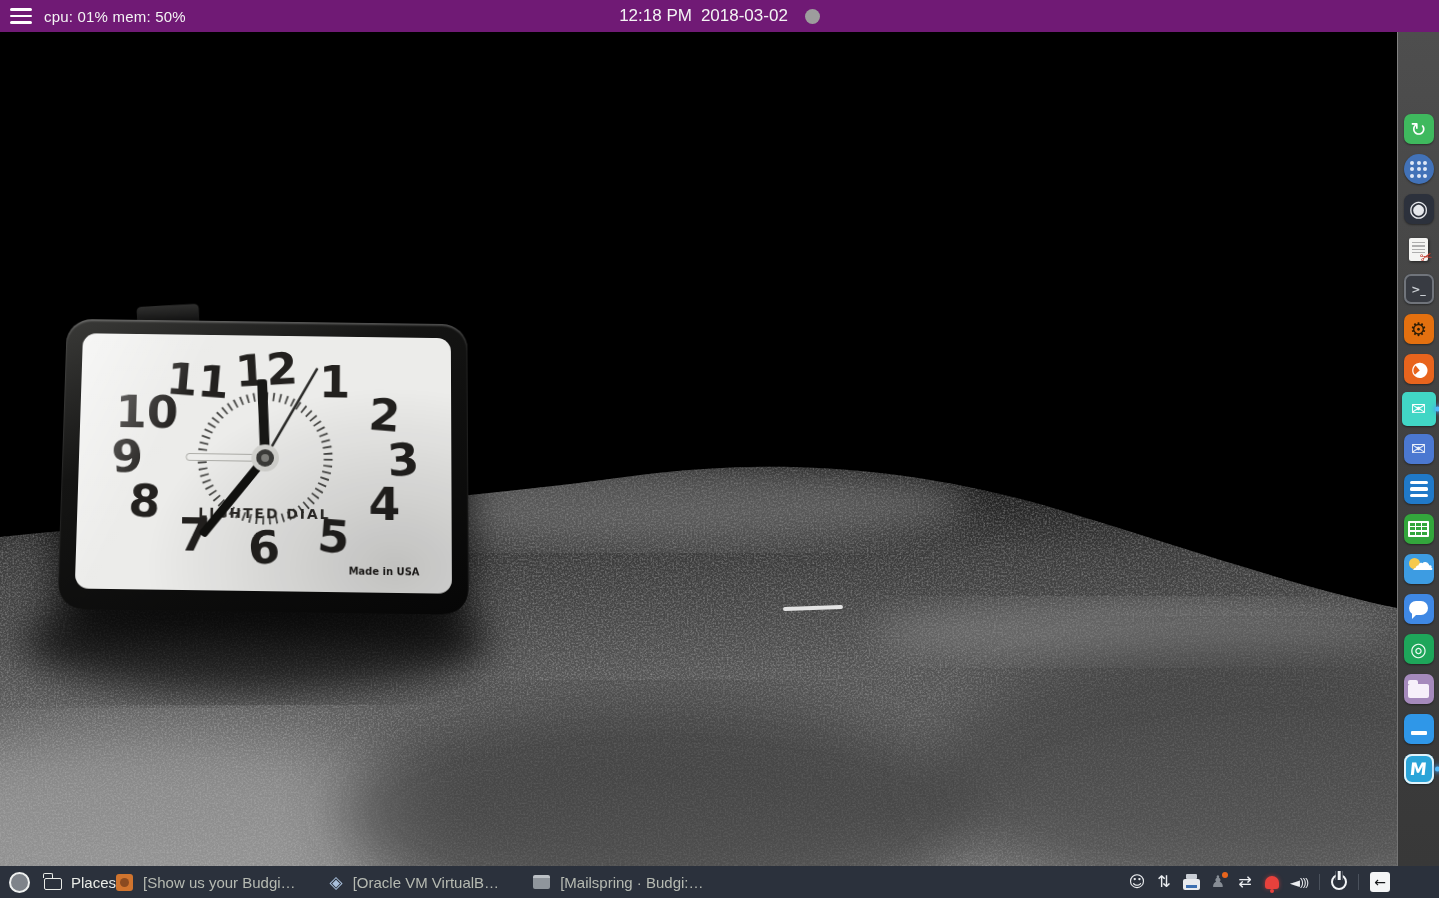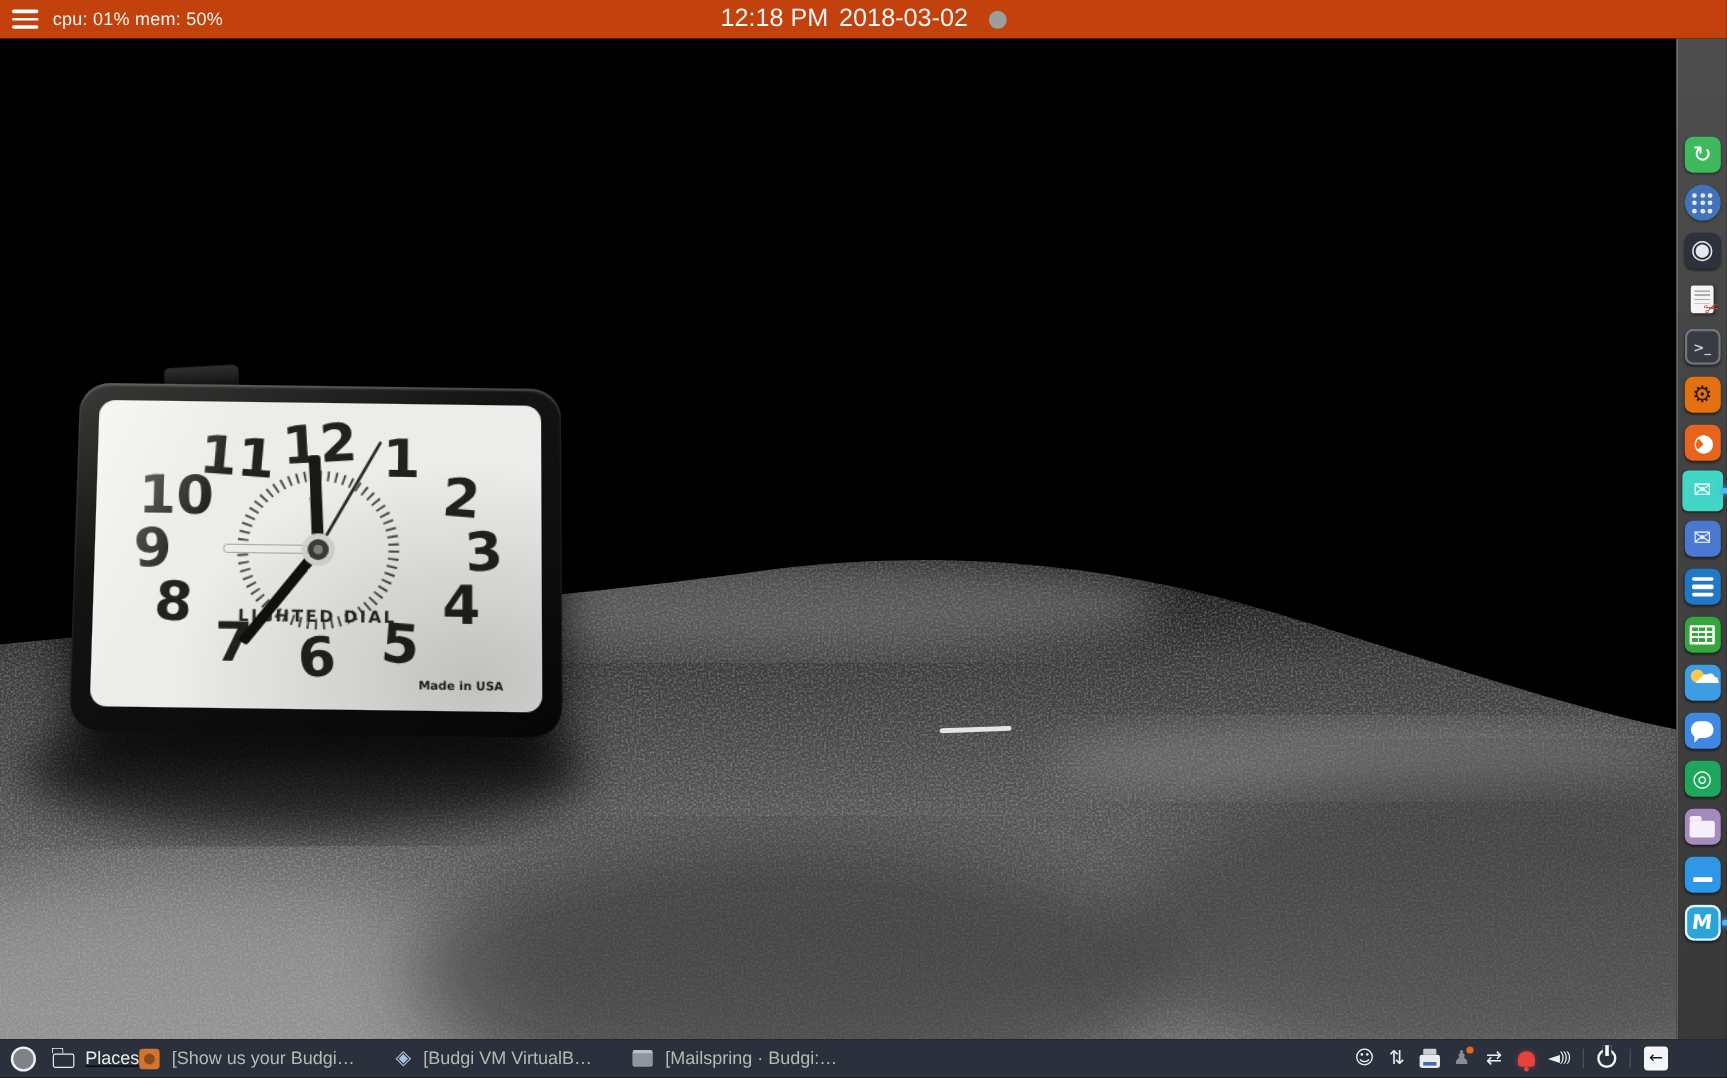--- a/index.html
+++ b/index.html
@@ -2,29 +2,29 @@
 <html><head>
 <meta charset="utf-8">
 <style>
   * { margin:0; padding:0; box-sizing:border-box; }
   html,body { width:1439px; height:898px; overflow:hidden; background:#000;
     font-family:"Liberation Sans","DejaVu Sans",sans-serif; }
   .glyph { font-family:"DejaVu Sans",sans-serif; line-height:1; }
 
   
   #topbar { position:absolute; top:0; left:0; width:1439px; height:32px;
-    background:#c2410c; display:flex; align-items:center; z-index:30; }
+    background:#701a75; display:flex; align-items:center; z-index:30; }
   #hamburger { width:22px; height:16px; margin-left:10px; display:flex; flex-direction:column;
     justify-content:space-between; cursor:pointer; }
   #hamburger i { display:block; height:2.6px; background:#fff; border-radius:2px; }
   #cpu-mem { color:#f4f4f4; font-size:15px; margin-left:12px; letter-spacing:.2px; }
   #topbar-center { position:absolute; left:0; right:0; top:0; height:32px;
     display:flex; align-items:center; justify-content:center; pointer-events:none; }
   #topbar-center > * { pointer-events:auto; }
-  #clock-widget { display:flex; align-items:center; gap:9px; color:#f4f4f4; font-size:21px; }
+  #clock-widget { display:flex; align-items:center; gap:9px; color:#f4f4f4; font-size:17px; }
   #status-dot { width:15px; height:15px; border-radius:50%; background:#9d9d9d; margin-left:17px; }
 
   
   #desktop { position:absolute; top:32px; left:0; width:1397px; height:834px; background:#000; overflow:hidden; }
   #wallpaper-svg { position:absolute; inset:0; }
 
   
   #clock-photo { position:absolute; left:57px; top:280px; width:412px; height:300px;
     transform:perspective(900px) rotateX(5deg) rotate(.8deg); transform-origin:50% 100%; }
   #clock-knob { position:absolute; left:72px; top:-16px; width:64px; height:24px;
@@ -80,21 +80,21 @@
     background:repeating-linear-gradient(#aeaeae 0 1.3px, transparent 1.3px 3.4px); }
   .doc .scis { position:absolute; right:-5px; bottom:-4px; font-size:15px; transform:rotate(-15deg); }
   .fox { transform:rotate(-40deg); display:inline-block; }
   .pulse { font-family:"DejaVu Sans",sans-serif; font-weight:bold; font-size:17px; transform:skewX(-6deg); }
 
   
   #taskbar { position:absolute; bottom:0; left:0; width:1439px; height:32px; background:#2b313c;
     display:flex; align-items:center; z-index:30; }
   #ws-indicator { width:21px; height:21px; border-radius:50%; background:#7e838a;
     border:2px solid #eef0ef; margin-left:9px; cursor:pointer; }
-  #places-btn { display:flex; align-items:center; gap:9px; margin-left:14px; cursor:pointer;text-decoration:underline; }
+  #places-btn { display:flex; align-items:center; gap:9px; margin-left:14px; cursor:pointer; }
   .folder-o { width:18px; height:12px; border:1.7px solid #e9ebe7; border-radius:2px; position:relative; margin-top:3px; }
   .folder-o:before { content:''; position:absolute; top:-5.2px; left:-1.7px; width:8px; height:4px;
     border:1.7px solid #e9ebe7; border-bottom:none; border-radius:2px 2px 0 0; }
   #places-label { color:#e9ebe7; font-size:15px; }
   #task-windows { display:flex; align-items:center; gap:34px; }
   .task-btn { display:flex; align-items:center; gap:10px; cursor:pointer; }
   .task-btn .title { color:#b6bab2; font-size:15px; white-space:nowrap; }
   .site-orange { width:17px; height:17px; border-radius:3px; background:#d0742e; position:relative; }
   .site-orange:after { content:''; position:absolute; left:4px; top:4px; right:4px; bottom:4px;
     border-radius:50%; background:#8a4a20; }
@@ -334,21 +334,21 @@
     <span class="folder-o"></span>
     <span id="places-label">Places</span>
   </div>
   <div id="task-windows">
       <div class="task-btn">
         <div class="site-orange"></div>
         <span class="title">[Show us your Budgi…</span>
       </div>
       <div class="task-btn">
         <span class="vbox glyph">◈</span>
-        <span class="title">[Budgi VM VirtualB…</span>
+        <span class="title">[Oracle VM VirtualB…</span>
       </div>
       <div class="task-btn">
         <div class="win-gray"></div>
         <span class="title">[Mailspring · Budgi:…</span>
       </div>
     </div>
   <div id="tray-area">
     <div id="tray-icons" style="display:flex;align-items:center;gap:9px;">
         <div class="tray-item">
           <span class="glyph tray-g" style="font-size: 16px; color: rgb(236, 238, 241);">☺</span>

